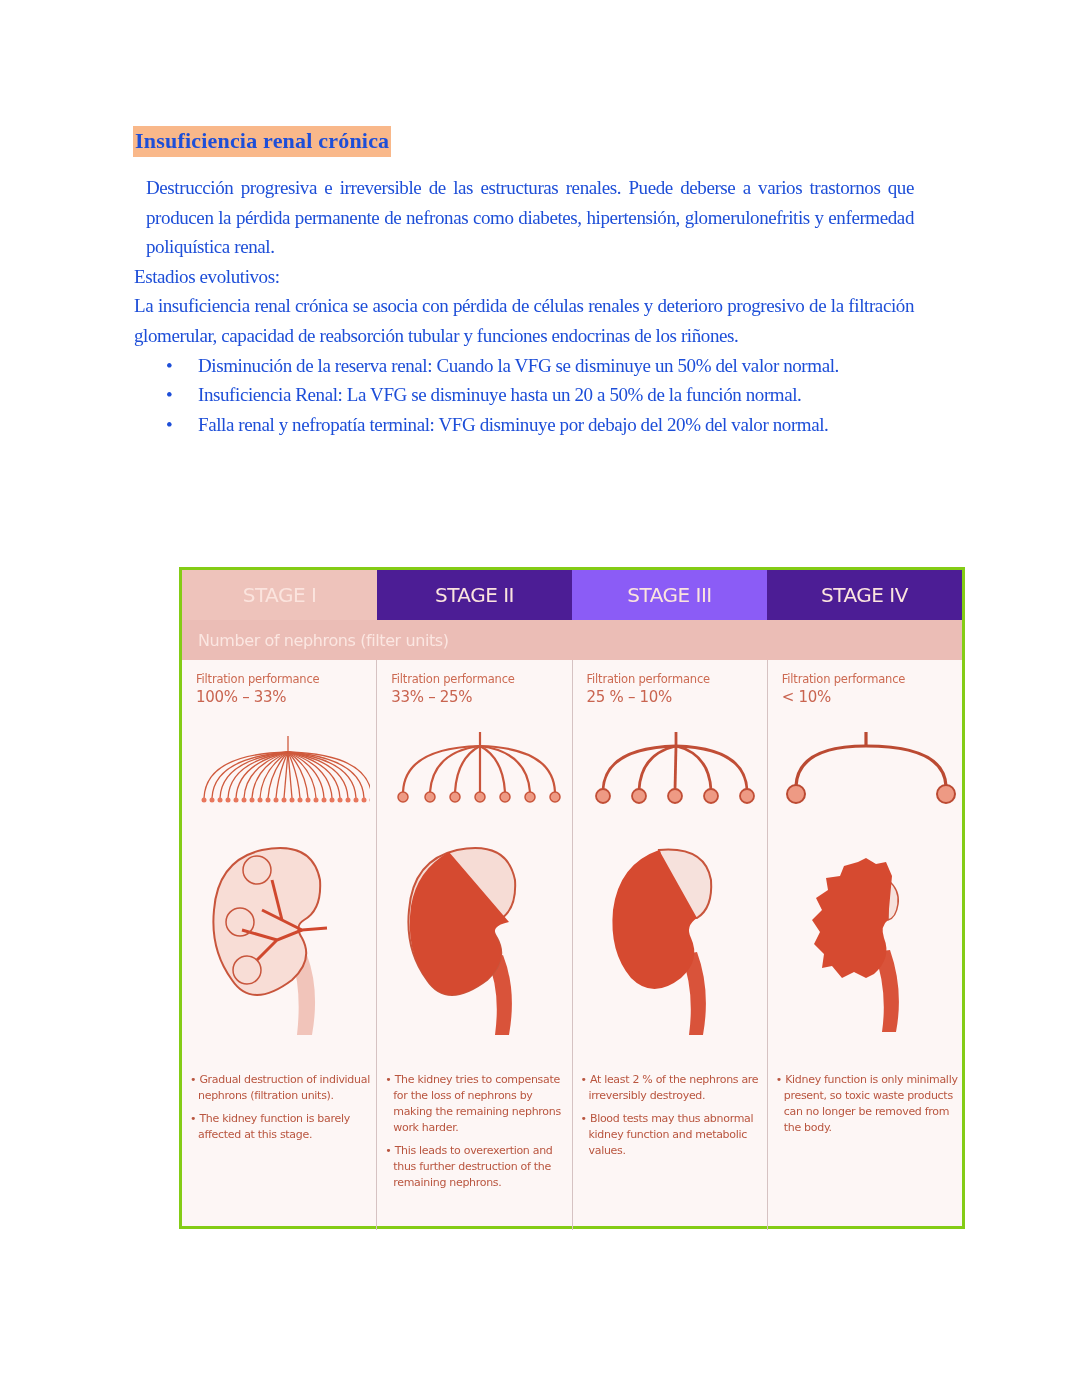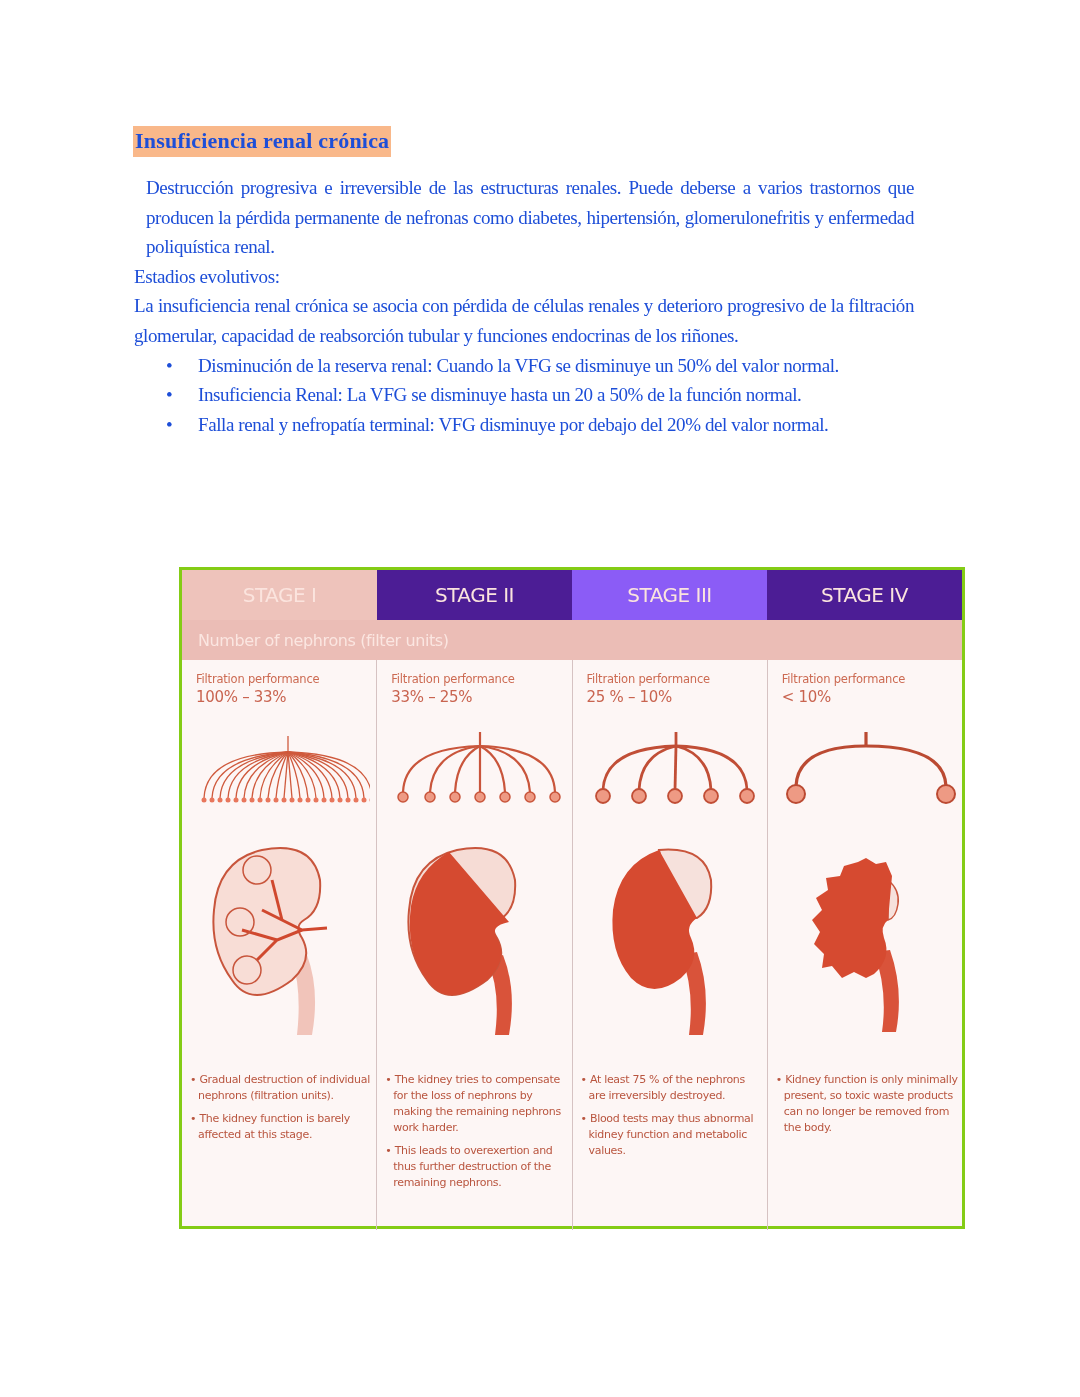--- a/index.html
+++ b/index.html
@@ -211,21 +211,21 @@
           <circle cx="130" cy="66" r="7"></circle>
             <circle cx="166" cy="66" r="7"></circle>
         </g>
       </svg>
       <svg class="kidney-svg" viewBox="0 0 160 200">
         <path d="M88 115 Q102 150 96 195 L110 195 Q118 150 104 112 Z" fill="#d9533a"></path>
         <path d="M66 10 Q112 6 118 40 Q120 68 104 78 L80 76 Z" fill="#f6e1dc" stroke="#c8553c" stroke-width="2"></path>
         <path d="M66 10 L104 78 Q92 86 98 98 Q108 120 88 138 Q60 160 38 138 Q16 112 20 70 Q26 24 66 10 Z" fill="#d64a30"></path>
       </svg>
       <div class="notes">
-        <div class="note">• <span>At least 75 % of the nephrons are irreversibly destroyed.</span></div>
+        <div class="note">• <span>At least 2 % of the nephrons are irreversibly destroyed.</span></div>
         <div class="note">• <span>Blood tests may thus abnormal kidney function and metabolic values.</span></div>
       </div>
     </div>
 
     <div class="col">
       <div class="perf-label">Filtration performance</div>
       <div class="perf-value">&lt; 10%</div>
       <svg class="nephron-svg" viewBox="0 0 180 80">
         <g stroke="#bb4a32" stroke-width="3.2" fill="none">
           <line x1="90" y1="2" x2="90" y2="16"></line>

